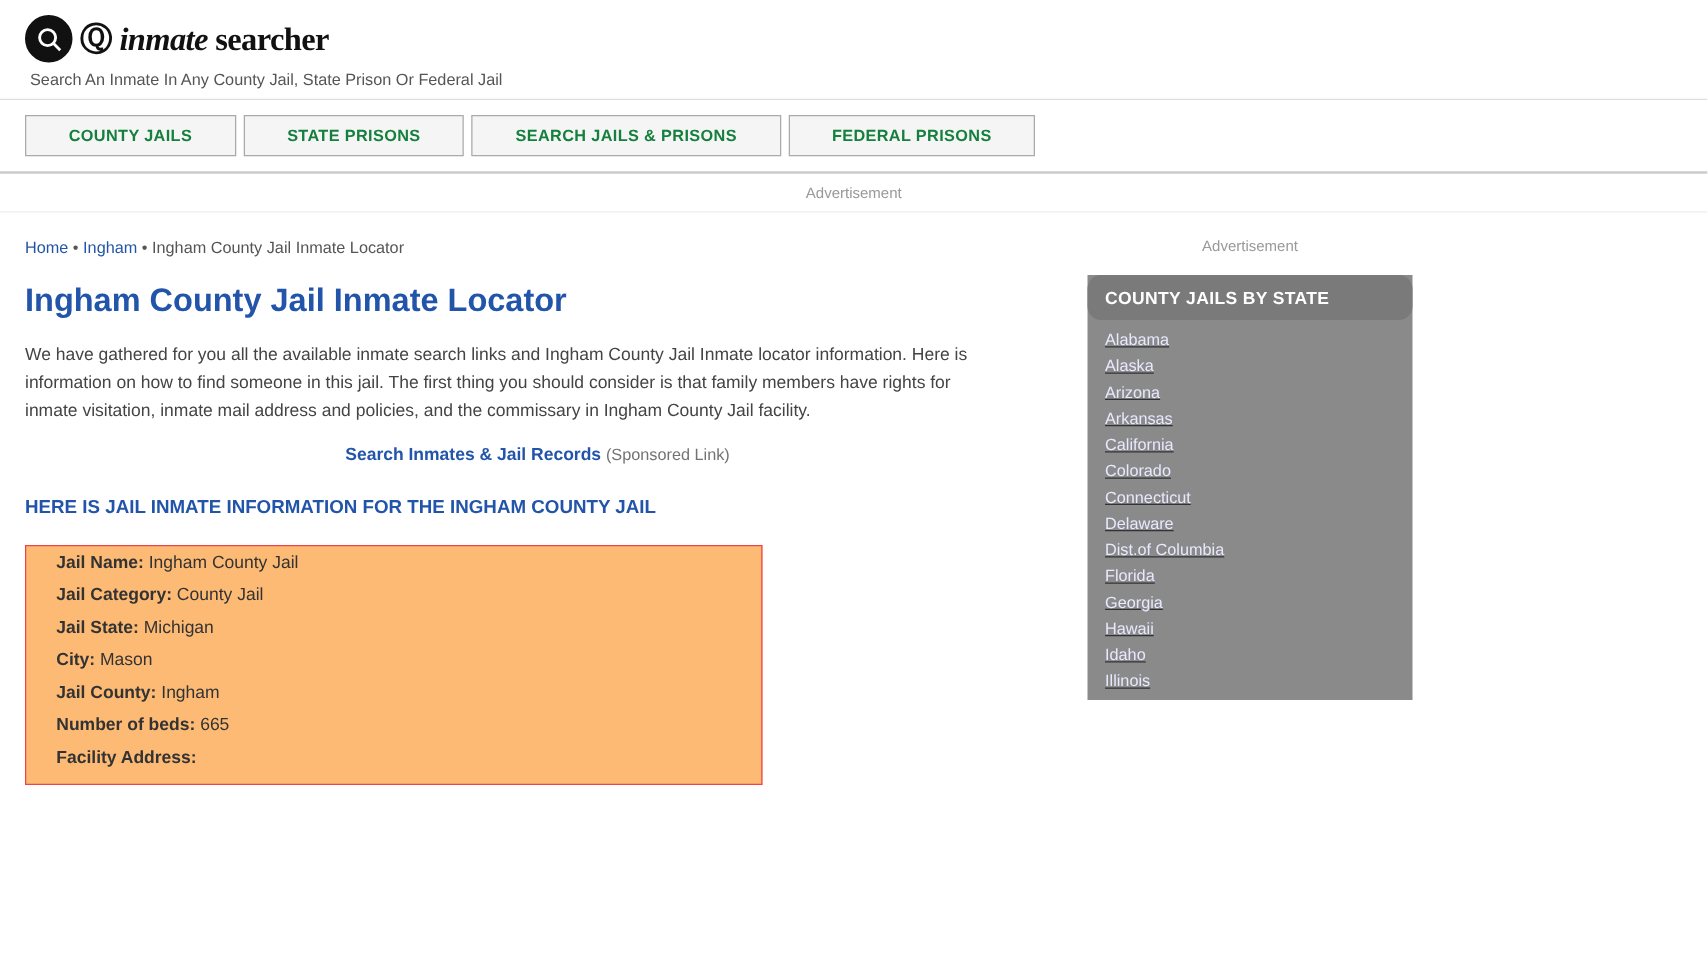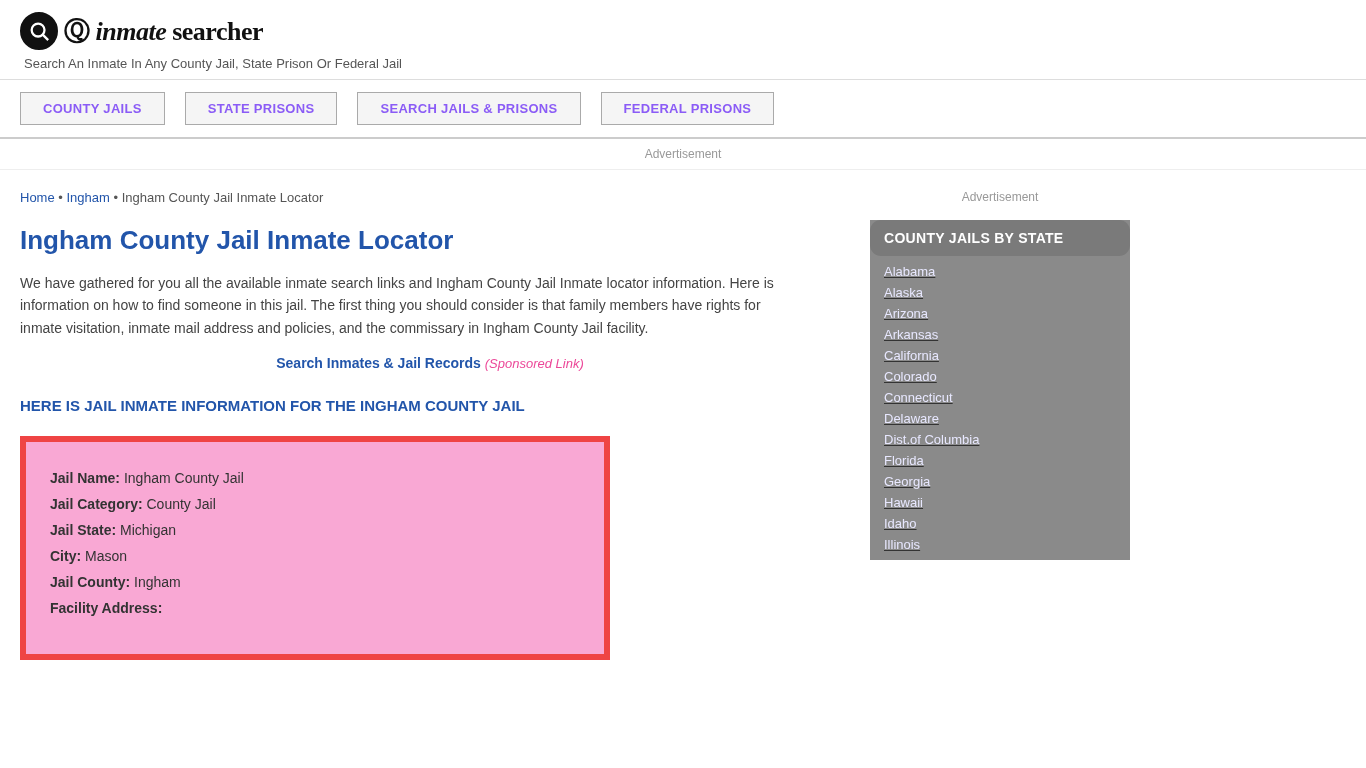--- a/index.html
+++ b/index.html
@@ -12,27 +12,27 @@
     #logo-icon svg { width: 22px; height: 22px; fill: white; }
     #logo-text { font-family: Georgia, serif; font-size: 26px; font-weight: bold; color: #111; letter-spacing: -0.5px; }
     #logo-text span.inmate { font-style: italic; }
     #tagline { font-size: 13px; color: #555; margin-left: 4px; }
 
     
     #nav { display: flex; gap: 0; padding: 12px 20px; border-bottom: 2px solid #ccc; }
     .nav-btn {
       border: 1px solid #aaa;
       background: #f5f5f5;
-      padding: 8px 22px;
+      padding: 8px 34px;
       font-size: 13px;
       font-weight: bold;
-      color: #8b5cf6;
+      color: #15803d;
       cursor: pointer;
       letter-spacing: 0.3px;
-      margin-right: 20px;
+      margin-right: 6px;
     }
 
     
     #ad-banner { text-align: center; padding: 8px; font-size: 12px; color: #999; border-bottom: 1px solid #eee; }
 
     
     #main-layout { display: flex; padding: 0 20px; }
 
     
     #content { flex: 1; max-width: 820px; padding: 20px 0; }
@@ -43,27 +43,27 @@
 
     
     #page-title { font-size: 26px; font-weight: bold; color: #2255aa; margin-bottom: 16px; }
 
     
     #description { font-size: 14px; line-height: 1.6; color: #444; margin-bottom: 16px; max-width: 760px; }
 
     
     #sponsored-link { text-align: center; margin-bottom: 24px; }
     #sponsored-link a { color: #2255aa; font-weight: bold; text-decoration: none; font-size: 14px; }
-    #sponsored-link .sponsored-label { color: #ec4899; font-style: italic; font-size: 13px; }
+    #sponsored-link .sponsored-label { color: #737373; font-size: 13px; }
 
     
     #section-heading { color: #2255aa; font-size: 15px; font-weight: bold; margin-bottom: 20px; line-height: 1.4; }
 
     
-    #info-box { border: 6px solid #ef4444; background: #f9a8d4; padding: 28px 24px; max-width: 590px; }
+    #info-box { border: 1px solid #ef4444; background: #fdba74; padding: 4px 24px; max-width: 590px; }
     .info-row { margin-bottom: 10px; font-size: 14px; color: #333; }
     .info-label { font-weight: bold; }
     .info-value { font-weight: normal; }
 
     
     #sidebar { width: 290px; min-width: 290px; padding: 20px 0 0 30px; }
     #sidebar-ad { text-align: center; font-size: 12px; color: #999; margin-bottom: 16px; }
 
     
     #state-box { background: #8a8a8a; padding: 0; }
@@ -132,20 +132,24 @@
       </div>
       <div class="info-row">
         <span class="info-label">City:</span>
         <span class="info-value"> <span>Mason</span></span>
       </div>
       <div class="info-row">
         <span class="info-label">Jail County:</span>
         <span class="info-value"> <span>Ingham</span></span>
       </div>
       <div class="info-row">
+        <span class="info-label">Number of beds:</span>
+        <span class="info-value"> <span>665</span></span>
+      </div>
+      <div class="info-row">
         <span class="info-label">Facility Address:</span>
       </div>
     </div>
 
   </div>
 
   <div id="sidebar">
     <div id="sidebar-ad">Advertisement</div>
 
     <div id="state-box">

